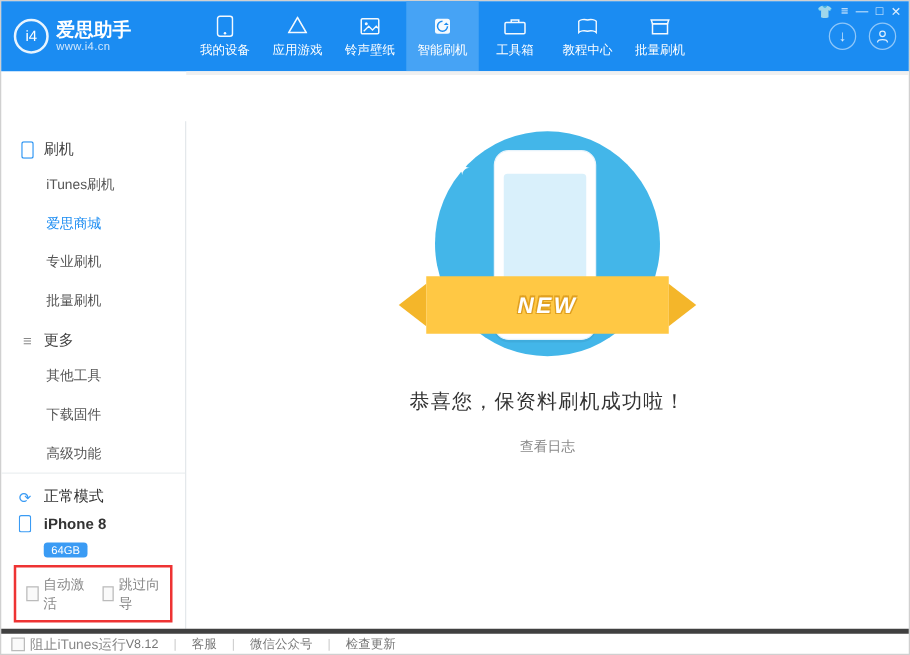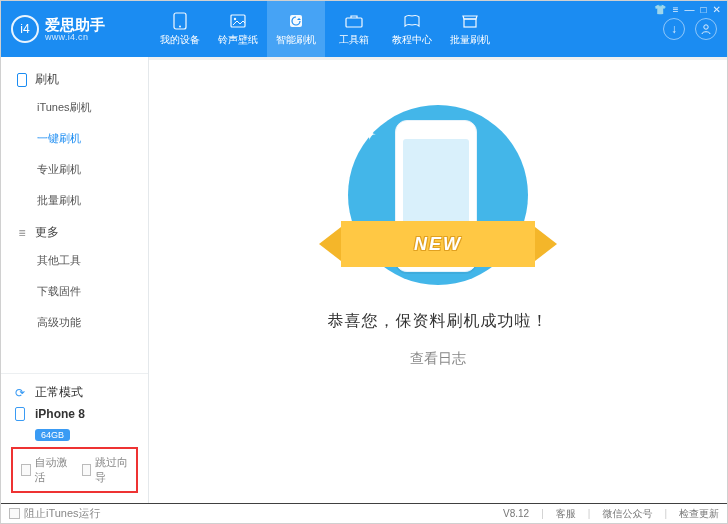--- a/index.html
+++ b/index.html
@@ -17,21 +17,21 @@
     .nav-item { width: 58px; height: 56px; display: flex; flex-direction: column; align-items: center; justify-content: center; font-size: 10px; cursor: pointer; }
     .nav-item .icon { width: 18px; height: 18px; margin-bottom: 3px; display: flex; align-items: center; justify-content: center; opacity: .95; }
     .nav-item.active { background: #46a3f5; }
     .header-right { display: flex; align-items: center; padding-right: 10px; gap: 10px; }
     .circ-btn { width: 22px; height: 22px; border: 1.5px solid rgba(255,255,255,.6); border-radius: 50%; display: flex; align-items: center; justify-content: center; font-size: 12px; cursor: pointer; opacity: .85; }
     .wintools { position: absolute; top: 3px; right: 6px; display: flex; gap: 6px; font-size: 10px; }
     .wintools span { cursor: pointer; opacity: .85; }
 
     
     .content { position: absolute; top: 56px; bottom: 20px; left: 0; right: 0; display: flex; }
-    .sidebar { width: 148px; border-right: 1px solid #e4e8eb; display: flex; flex-direction: column; }
+    .sidebar { width: 148px; border-right: 1px solid #e4e8eb; display: flex; flex-direction: column; margin-top: 40px; }
     .sb-scroll { flex: 1; padding-top: 6px; }
     .sb-group { padding: 8px 12px 4px 14px; font-size: 12px; display: flex; align-items: center; color: #444; }
     .sb-group .gicon { width: 14px; margin-right: 6px; color: #1b8cf2; display: flex; align-items: center; justify-content: center; }
     .sb-item { padding: 8px 0 8px 36px; font-size: 11px; color: #555; cursor: pointer; }
     .sb-item.active { color: #1b8cf2; }
     .device-pane { border-top: 1px solid #eceff1; padding: 10px 10px; }
     .device-item { display: flex; align-items: center; cursor: pointer; margin-bottom: 6px; }
     .device-item .dicon { width: 18px; margin-right: 6px; color: #3a9bf4; display:flex;align-items:center;justify-content:center;}
     .pill { display:inline-block; background:#3a9bf4; color:#fff; font-size:9px; padding:1px 6px; border-radius:3px; margin-left:24px;}
 
@@ -50,24 +50,24 @@
     .phone-shape { width: 82px; height: 152px; background:#fff; border-radius:12px; position:absolute; left:72px; top:20px; box-shadow: 0 2px 0 rgba(0,0,0,.05); border:1px solid #e7f3fb;}
     .phone-screen { position:absolute; left:7px; right:7px; top:18px; bottom:20px; background:#d9f0fb; border-radius:3px;}
     .phone-home { position:absolute; bottom:6px; left:50%; transform:translateX(-50%); width:10px; height:10px; border:1px solid #b8d8ea; border-radius:50%;}
     .ribbon { position:absolute; left:-10px; right:-10px; top:85px; height:46px;margin-top:36px; }
     .ribbon-mid { position:absolute; left:28px; right:28px; top:0; bottom:0; background:#ffc844; display:flex; align-items:center; justify-content:center; color:#fff; font-weight:800; letter-spacing:2px; font-size:18px; font-style:italic; text-shadow: -1px -1px 0 #e0a020,1px -1px 0 #e0a020,-1px 1px 0 #e0a020,1px 1px 0 #e0a020; }
     .ribbon-end { position:absolute; width:0; height:0; top:6px; border-top:17px solid transparent; border-bottom:17px solid transparent;}
     .ribbon-end.left { left:6px; border-right:22px solid #f4b62a; }
     .ribbon-end.right { right:6px; border-left:22px solid #f4b62a; }
     .success-msg { text-align:center; font-size:16px; color:#333; letter-spacing:1px; margin-bottom: 18px;}
     .ok-btn { display:block; margin:0 auto 16px; width:116px; height:30px; border:1px solid #d6dbe0; background:#fff; cursor:pointer; font-size:12px; color:#444; }
-    .viewlog { display:block; margin:0 auto; color:#888; text-decoration:none; font-size:14px; text-align:center; width:60px; cursor:pointer;}
-
-    
-    .status { position:absolute; left:0; right:0; bottom:0; height:20px; border-top:1px solid #404040; display:flex; align-items:center; color:#777; font-size:10px; padding:0 8px; justify-content:space-between;}
+    .viewlog { display:block; margin:0 auto; color:#888; text-decoration:none; font-size:11px; text-align:center; width:60px; cursor:pointer;}
+
+    
+    .status { position:absolute; left:0; right:0; bottom:0; height:20px; border-top:4px solid #404040; display:flex; align-items:center; color:#777; font-size:10px; padding:0 8px; justify-content:flex-start;}
     .st-left { display:flex; align-items:center; gap:4px;}
     .st-left .chkbox { width:11px; height:11px;}
     .st-right { display:flex; align-items:center; gap:12px;}
     .divider { color:#ccc; }
   </style>
 </head>
 <body>
 
 <div class="app">
 
@@ -88,20 +88,28 @@
     </div>
     <div class="nav">
       <div class="nav-item">
           <span class="icon">
             <svg width="14" height="18" viewBox="0 0 14 18">
               <rect x="1" y="1" width="12" height="16" rx="2" fill="none" stroke="#fff" stroke-width="1.2"></rect>
               <circle cx="7" cy="14.5" r="1" fill="#fff"></circle>
             </svg>
           </span>
           <span>我的设备</span>
+        </div>
+      <div class="nav-item">
+          <span class="icon">
+            <svg width="16" height="16" viewBox="0 0 16 16">
+              <path d="M8 1 L15 13 H1 Z" fill="none" stroke="#fff" stroke-width="1.2"></path>
+            </svg>
+          </span>
+          <span>应用游戏</span>
         </div>
       <div class="nav-item">
           <span class="icon">
             <svg width="16" height="14" viewBox="0 0 16 14">
               <rect x="1" y="1" width="14" height="12" rx="1" fill="none" stroke="#fff" stroke-width="1.2"></rect>
               <circle cx="5" cy="5" r="1.2" fill="#fff"></circle>
               <path d="M3 11 L7 7 L10 10 L13 7 L15 9" stroke="#fff" fill="none"></path>
             </svg>
           </span>
           <span>铃声壁纸</span>
@@ -159,21 +167,21 @@
       <div class="sb-scroll">
         <div class="sb-group">
             <span class="gicon">
               <svg width="10" height="14" viewBox="0 0 10 14">
                 <rect x="0.5" y="0.5" width="9" height="13" rx="1.5" fill="none" stroke="#1b8cf2"></rect>
               </svg>
             </span>
             <span>刷机</span>
           </div>
         <div class="sb-item">iTunes刷机</div>
-        <div class="sb-item active">一键刷机</div>
+        <div class="sb-item active">爱思商城</div>
         <div class="sb-item">专业刷机</div>
         <div class="sb-item">批量刷机</div>
 
         <div class="sb-group">
             <span class="gicon" style="color:#888">≡</span>
             <span>更多</span>
           </div>
         <div class="sb-item">其他工具</div>
         <div class="sb-item">下载固件</div>
         <div class="sb-item">高级功能</div>

